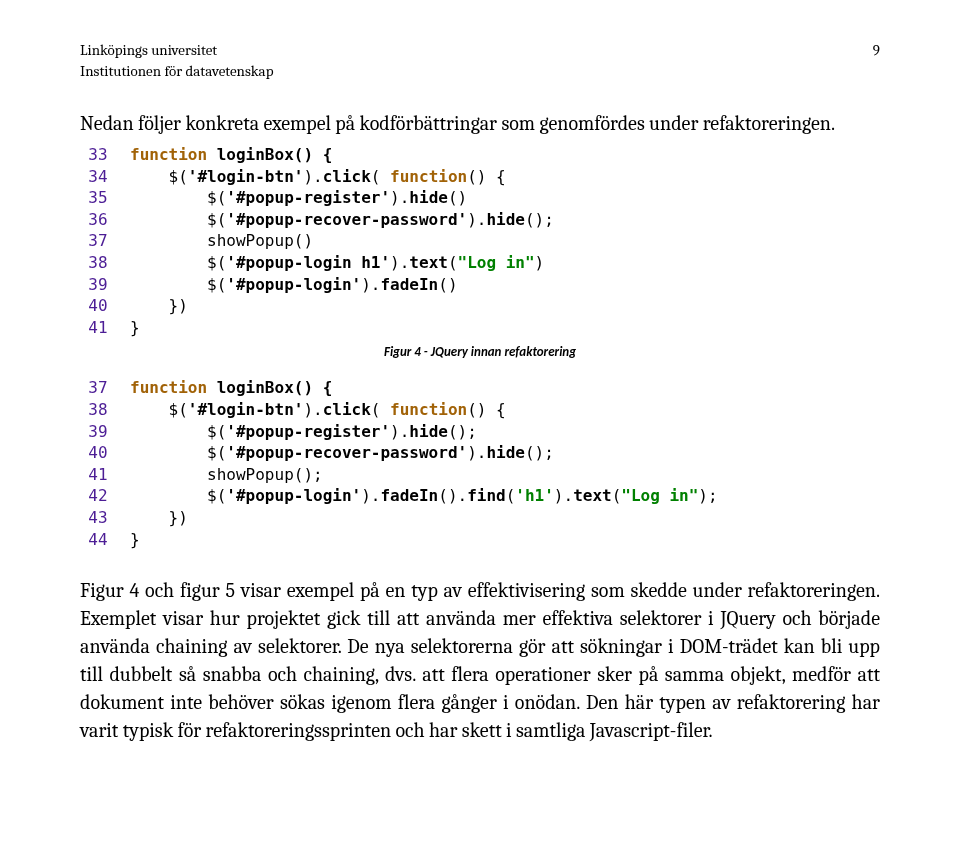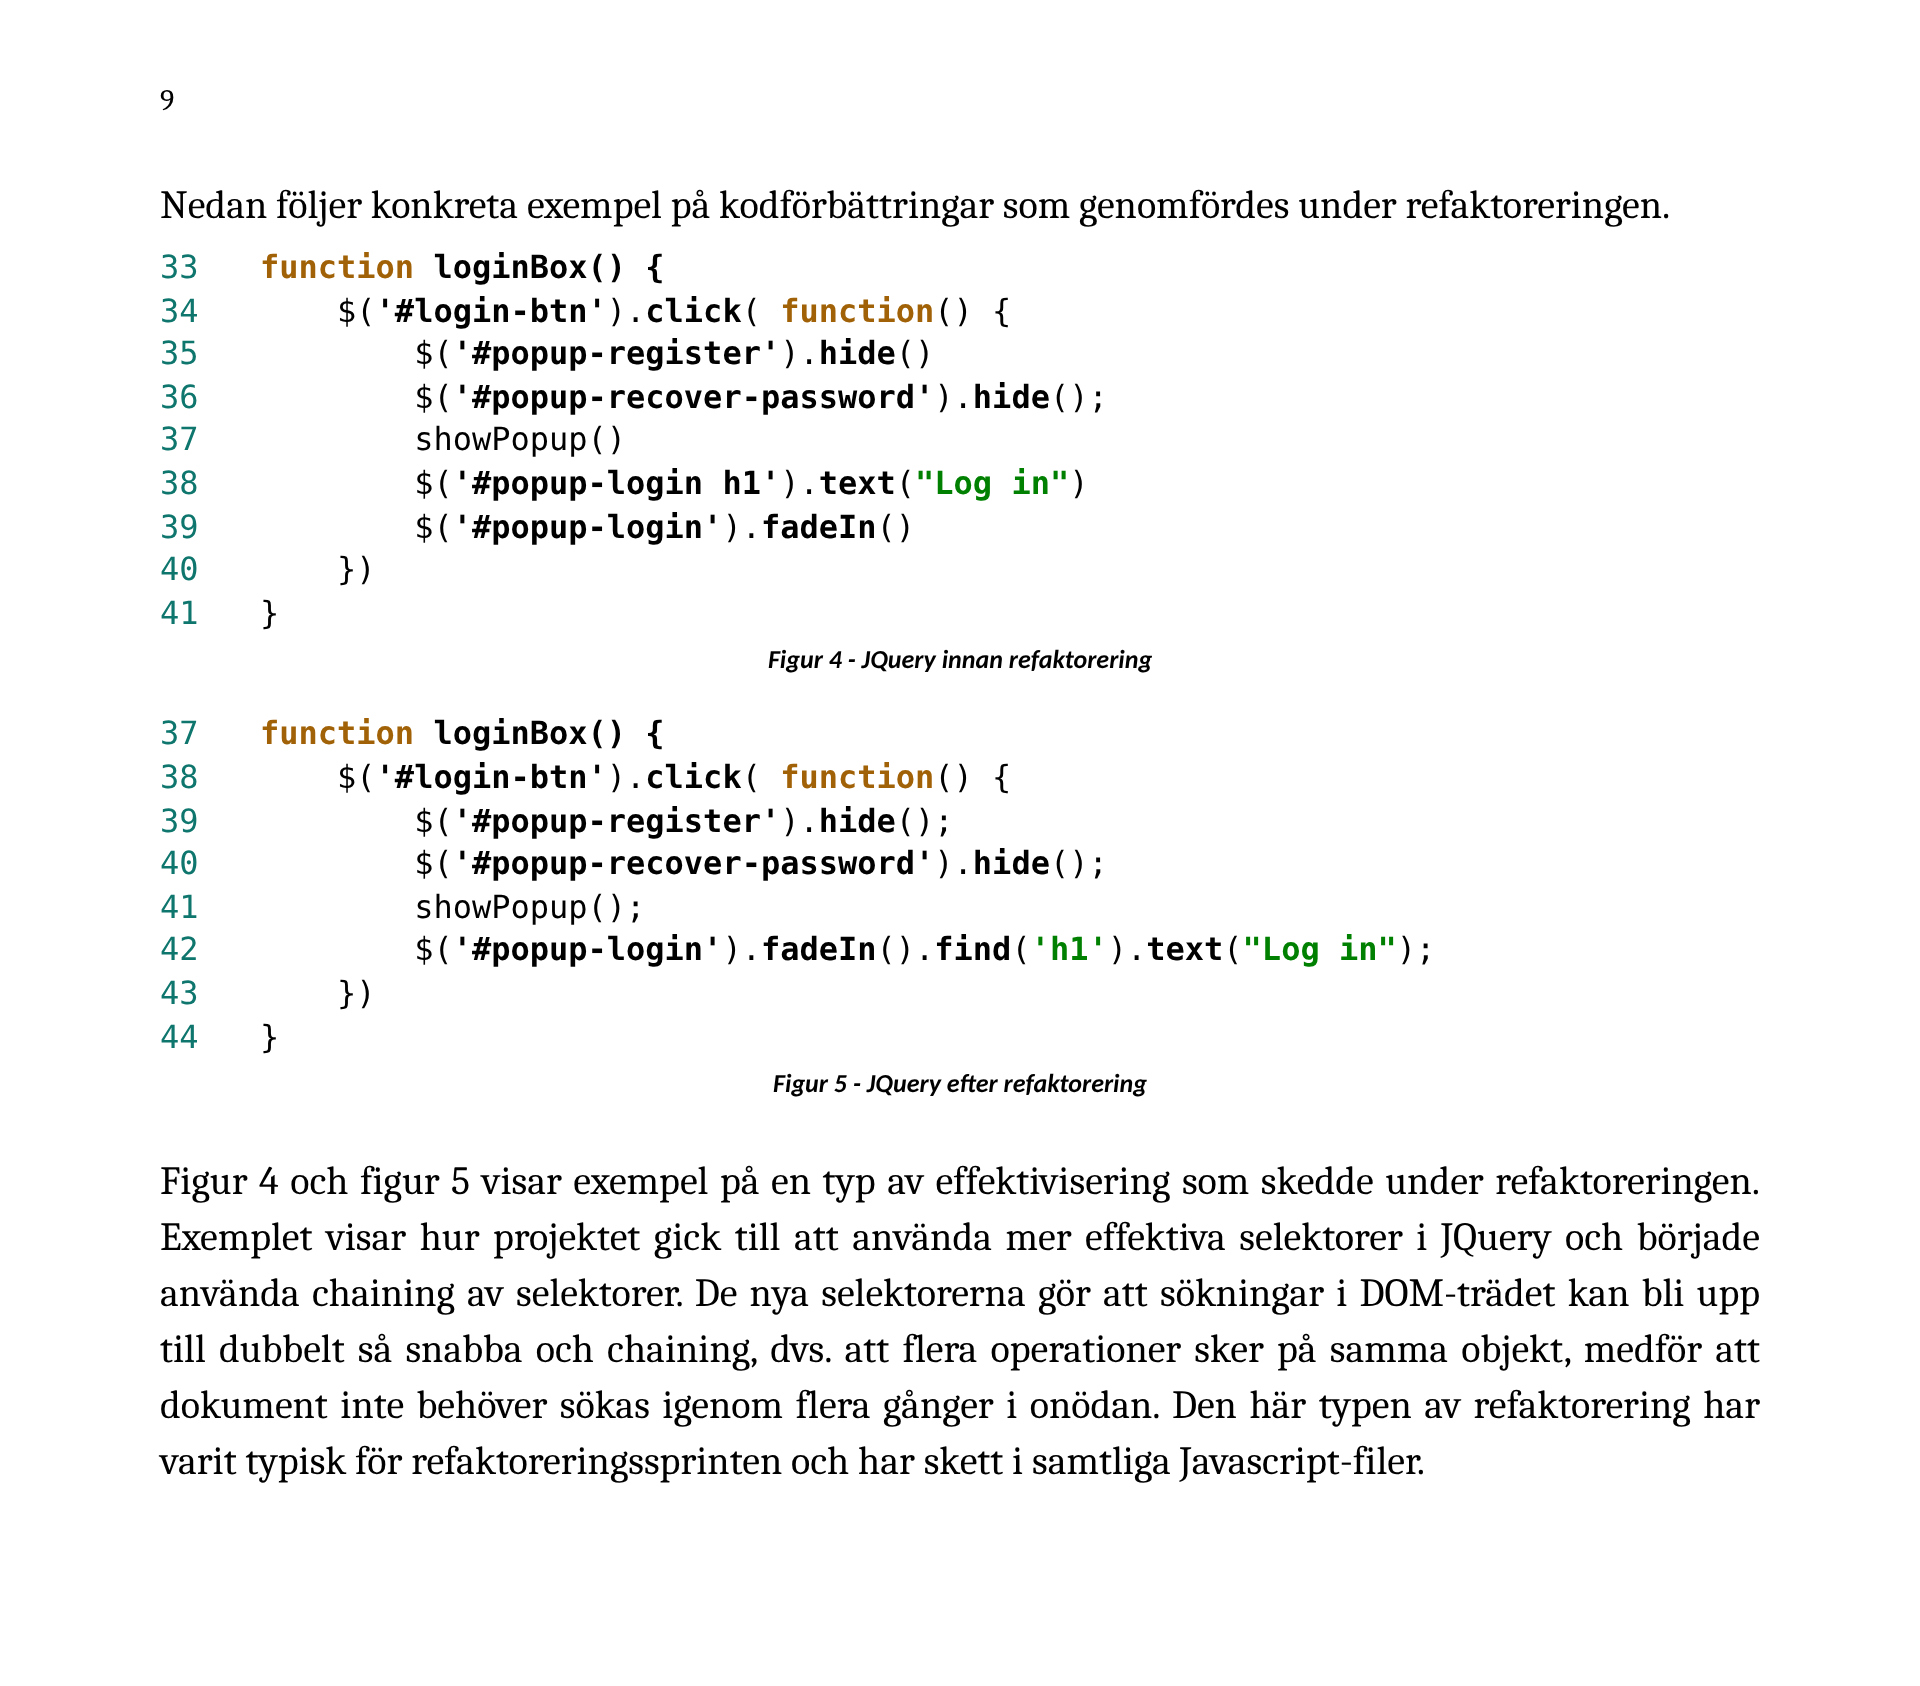--- a/index.html
+++ b/index.html
@@ -51,51 +51,54 @@
     line-height: 1.35;
     background: #ffffff;
     margin: 4px 0 4px 0;
     white-space: pre;
     display: block;
   }
   .code-line {
     display: flex;
   }
   .gutter {
-    color: #0f766e;
+    color: #4c1d95;
     width: 36px;
-    text-align: left;
+    text-align: center;
     padding-right: 14px;
     flex-shrink: 0;
     user-select: none;
   }
   .code {
     flex: 1;
   }
   .kw { color: #a16207; font-weight: bold; }
   .fn { font-weight: bold; }
   .sel { color: #000000; font-weight: bold; }
   .str { color: #008000; font-weight: bold; }
   .mtd { font-weight: bold; }
   .plain { color: #000; }
 </style>
 </head>
 <body>
 
 <div class="page">
 
   <div class="header">
+    <div class="header-left">
+      <div>Linköpings universitet</div>
+      <div>Institutionen för datavetenskap</div>
+    </div>
     <div class="header-right">9</div>
   </div>
 
   <div class="paragraph">Nedan följer konkreta exempel på kodförbättringar som genomfördes under refaktoreringen.</div>
 
   <div class="code-block" id="code1"><div class="code-line"><span class="gutter">33</span><span class="code"><span class="kw">function </span><span class="fn">loginBox() {</span></span></div><div class="code-line"><span class="gutter">34</span><span class="code">    <span class="plain">$(</span><span class="sel">'#login-btn'</span><span class="plain">).</span><span class="mtd">click</span><span class="plain">( </span><span class="kw">function</span><span class="plain">() {</span></span></div><div class="code-line"><span class="gutter">35</span><span class="code">        <span class="plain">$(</span><span class="sel">'#popup-register'</span><span class="plain">).</span><span class="mtd">hide</span><span class="plain">()</span></span></div><div class="code-line"><span class="gutter">36</span><span class="code">        <span class="plain">$(</span><span class="sel">'#popup-recover-password'</span><span class="plain">).</span><span class="mtd">hide</span><span class="plain">();</span></span></div><div class="code-line"><span class="gutter">37</span><span class="code">        <span class="plain">showPopup()</span></span></div><div class="code-line"><span class="gutter">38</span><span class="code">        <span class="plain">$(</span><span class="sel">'#popup-login h1'</span><span class="plain">).</span><span class="mtd">text</span><span class="plain">(</span><span class="str">"Log in"</span><span class="plain">)</span></span></div><div class="code-line"><span class="gutter">39</span><span class="code">        <span class="plain">$(</span><span class="sel">'#popup-login'</span><span class="plain">).</span><span class="mtd">fadeIn</span><span class="plain">()</span></span></div><div class="code-line"><span class="gutter">40</span><span class="code">    <span class="plain">})</span></span></div><div class="code-line"><span class="gutter">41</span><span class="code"><span class="plain">}</span></span></div></div>
 
   <div class="caption">Figur 4 - JQuery innan refaktorering</div>
 
   <div class="code-block" id="code2"><div class="code-line"><span class="gutter">37</span><span class="code"><span class="kw">function </span><span class="fn">loginBox() {</span></span></div><div class="code-line"><span class="gutter">38</span><span class="code">    <span class="plain">$(</span><span class="sel">'#login-btn'</span><span class="plain">).</span><span class="mtd">click</span><span class="plain">( </span><span class="kw">function</span><span class="plain">() {</span></span></div><div class="code-line"><span class="gutter">39</span><span class="code">        <span class="plain">$(</span><span class="sel">'#popup-register'</span><span class="plain">).</span><span class="mtd">hide</span><span class="plain">();</span></span></div><div class="code-line"><span class="gutter">40</span><span class="code">        <span class="plain">$(</span><span class="sel">'#popup-recover-password'</span><span class="plain">).</span><span class="mtd">hide</span><span class="plain">();</span></span></div><div class="code-line"><span class="gutter">41</span><span class="code">        <span class="plain">showPopup();</span></span></div><div class="code-line"><span class="gutter">42</span><span class="code">        <span class="plain">$(</span><span class="sel">'#popup-login'</span><span class="plain">).</span><span class="mtd">fadeIn</span><span class="plain">().</span><span class="mtd">find</span><span class="plain">(</span><span class="str">'h1'</span><span class="plain">).</span><span class="mtd">text</span><span class="plain">(</span><span class="str">"Log in"</span><span class="plain">);</span></span></div><div class="code-line"><span class="gutter">43</span><span class="code">    <span class="plain">})</span></span></div><div class="code-line"><span class="gutter">44</span><span class="code"><span class="plain">}</span></span></div><div class="code-line"><span class="gutter"></span><span class="code"></span></div></div>
 
-  <div class="caption">Figur 5 - JQuery efter refaktorering</div>
 
   <div class="paragraph justify">Figur 4 och figur 5 visar exempel på en typ av effektivisering som skedde under refaktoreringen. Exemplet visar hur projektet gick till att använda mer effektiva selektorer i JQuery och började använda chaining av selektorer. De nya selektorerna gör att sökningar i DOM-trädet kan bli upp till dubbelt så snabba och chaining, dvs. att flera operationer sker på samma objekt, medför att dokument inte behöver sökas igenom flera gånger i onödan. Den här typen av refaktorering har varit typisk för refaktoreringssprinten och har skett i samtliga Javascript-filer.</div>
 
 </div>
 
 </body></html>

